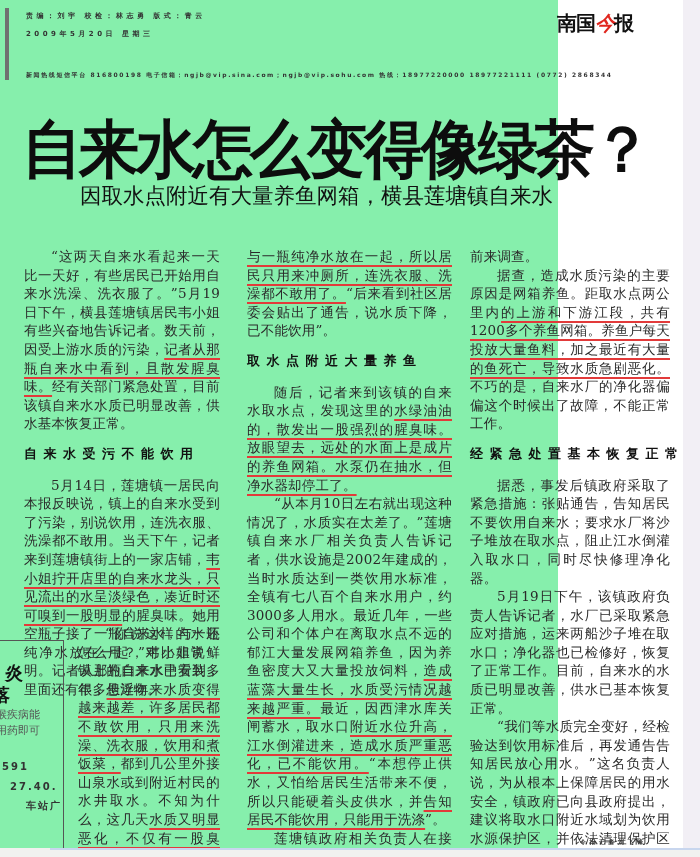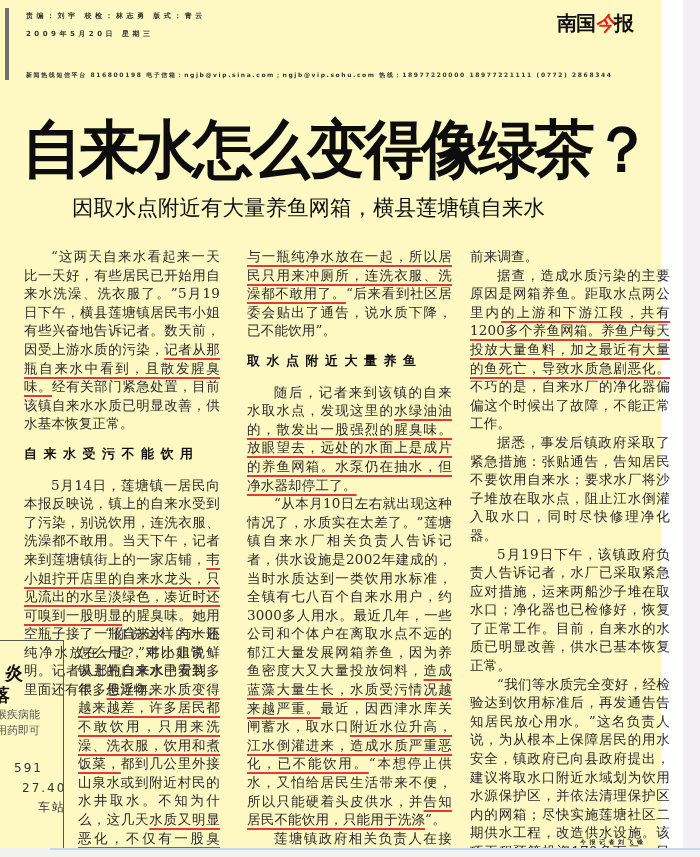--- a/index.html
+++ b/index.html
@@ -1,57 +1,57 @@
 <!DOCTYPE html>
 <html><head>
 <meta charset="utf-8">
 <style>
   * { box-sizing: border-box; margin: 0; padding: 0; }
   html, body { width: 700px; height: 857px; overflow: hidden; background: #ffffff; }
   body { position: relative; font-family: "DejaVu Serif", "Liberation Serif", serif; color: #222; }
 
-  .page { position: absolute; left: 0; top: 0; width: 661px; height: 857px; background: #fef9c3; }
+  .page { position: absolute; left: 0; top: 0; width: 558px; height: 857px; background: #86efac; }
   .right-strip { position: absolute; left: 683px; top: 0; width: 17px; height: 857px; background: #f2eff5; }
   .bottom-strip { position: absolute; left: 0; top: 848px; width: 700px; height: 9px; background: #f1f1ef; }
   .bottom-blue { position: absolute; left: 50px; top: 848px; width: 650px; height: 2px; background: #c8d6ee; }
 
   
   .mast-bar { position: absolute; left: 5px; top: 8px; width: 4px; height: 72px; background: #707070; }
   .mast-line { position: absolute; font-family: "DejaVu Sans", sans-serif; font-size: 7px; letter-spacing: 3.5px; color: #333; font-weight: bold; white-space: nowrap; }
   .mast-line.l1 { left: 26px; top: 11px; }
   .mast-line.l2 { left: 26px; top: 29px; }
   .mast-line.l3 { left: 26px; top: 71px; font-size: 6px; letter-spacing: 1.6px; }
   .logo { position: absolute; left: 557px; top: 10px; font-family: "DejaVu Serif", serif; font-weight: bold; font-size: 20px; letter-spacing: -1px; color: #111; white-space: nowrap; }
   .logo .red { color: #e0261e; font-style: italic; }
 
   
   .headline { position: absolute; left: 22px; top: 108px; font-family: "DejaVu Sans", sans-serif; font-weight: 900; font-size: 60px; letter-spacing: -3px; color: #0d0d0d; white-space: nowrap; transform: scaleY(1.05); transform-origin: left top; }
   .subhead { position: absolute; left: 22px; font-family: "DejaVu Sans", sans-serif; font-size: 21.5px; color: #111; white-space: nowrap; }
-  .subhead.s1 { top: 181px; left: 72px; margin-top: 12px; }
+  .subhead.s1 { top: 181px; left: 80px; }
   .subhead.s2 { top: 208px; }
 
   
   .col { position: absolute; font-size: 13.5px; line-height: 18.6px; color: #2a2a2a; letter-spacing: 0.2px; }
   .col p { text-align: justify; text-indent: 2em; }
   .col p.noindent { text-indent: 0; }
   .col1 { left: 24px; top: 247px; width: 196px; }
   .col2 { left: 247px; top: 247px; width: 205px; }
   .col3 { left: 470px; top: 247px; width: 200px; }
   .col1b { left: 78px; top: 624px; width: 142px; }
   .sec-head { font-family: "DejaVu Sans", sans-serif; font-weight: bold; font-size: 13px; letter-spacing: 6.5px; color: #111; margin: 12px 0 12px 0; text-indent: 0 !important; white-space: nowrap; }
 
   .ul { text-decoration: underline; text-decoration-color: #e23a3a; text-decoration-thickness: 2px; text-underline-offset: 4px; }
 
   
   .ad-box { position: absolute; left: 0; top: 640px; width: 64px; height: 208px; border-top: 1px solid #555; border-right: 1px solid #555; overflow: hidden; }
   .ad-t1 { position: absolute; left: 5px; top: 20px; font-weight: bold; font-size: 18px; color: #111; }
   .ad-t2 { position: absolute; left: -8px; top: 42px; font-weight: bold; font-size: 18px; color: #111; }
   .ad-l { position: absolute; left: -4px; font-size: 11px; color: #555; white-space: nowrap; }
   .ad-l.a { top: 66px; } .ad-l.b { top: 82px; }
-  .ad-s { position: absolute; left: 14px; font-family: "DejaVu Sans", sans-serif; font-weight: normal; font-size: 12px; letter-spacing: 2px; color: #333; white-space: nowrap; }
+  .ad-s { position: absolute; left: 2px; font-family: "DejaVu Sans", sans-serif; font-weight: bold; font-size: 10px; letter-spacing: 2px; color: #333; white-space: nowrap; }
   .ad-s.a { top: 120px; } .ad-s.b { top: 140px; margin-left: 8px; } .ad-s.c { top: 158px; margin-left: 24px; }
 
   .byline { position: absolute; left: 580px; top: 838px; font-family: "DejaVu Sans", sans-serif; font-size: 6px; letter-spacing: 3.5px; color: #333; font-weight: bold; white-space: nowrap; }
 </style>
 </head>
 <body>
 
 <div class="page">
 
   <div class="mast-bar"></div>
@@ -77,20 +77,21 @@
     <p class="noindent"><span class="ul">与一瓶纯净水放在一起，所以居民只用来冲厕所，连洗衣服、洗澡都不敢用了。</span><span>“后来看到社区居委会贴出了通告，说水质下降，已不能饮用”。</span></p>
     <p class="sec-head">取水点附近大量养鱼</p>
     <p><span>随后，记者来到该镇的自来水取水点，发现这里的</span><span class="ul">水绿油油的，散发出一股强烈的腥臭味。放眼望去，远处的水面上是成片的养鱼网箱。水泵仍在抽水，但净水器却停工了。</span></p>
     <p><span>“从本月10日左右就出现这种情况了，水质实在太差了。”莲塘镇自来水厂相关负责人告诉记者，供水设施是2002年建成的，当时水质达到一类饮用水标准，全镇有七八百个自来水用户，约3000多人用水。最近几年，一些公司和个体户在离取水点不远的郁江大量发展网箱养鱼，因为养鱼密度大又大量投放饲料，</span><span class="ul">造成蓝藻大量生长，水质受污情况越来越严重。</span><span>最近，因西津水库关闸蓄水，取水口</span><span class="ul">附近水位升高，江水倒灌进来，造成水质严重恶化，已不能饮用。</span><span>“本想停止供水，又怕给居民生活带来不便，所以只能硬着头皮供水，并</span><span class="ul">告知居民不能饮用，只能用于洗涤</span><span>”。</span></p>
     <p>莲塘镇政府相关负责人在接受记者采访时说，接到居民反映自来水受污的情况后，镇里随即进行调查，县卫生、水利等部门亦派员</p>
   </div>
 
   <div class="col col3">
     <p class="noindent">前来调查。</p>
     <p><span>据查，造成水质污染的主要原因是网箱养鱼。距取水点两公里内</span><span class="ul">的上游和下游江段，共有1200多个养鱼网箱。养鱼户每天投放大量鱼料，加之最近有大量的鱼死亡，导致水质急剧恶化。</span><span>不巧的是，自来水厂的净化器偏偏这个时候出了故障，不能正常工作。</span></p>
+    <p class="sec-head">经紧急处置基本恢复正常</p>
     <p>据悉，事发后镇政府采取了紧急措施：张贴通告，告知居民不要饮用自来水；要求水厂将沙子堆放在取水点，阻止江水倒灌入取水口，同时尽快修理净化器。</p>
     <p>5月19日下午，该镇政府负责人告诉记者，水厂已采取紧急应对措施，运来两船沙子堆在取水口；净化器也已检修好，恢复了正常工作。目前，自来水的水质已明显改善，供水已基本恢复正常。</p>
     <p>“我们等水质完全变好，经检验达到饮用标准后，再发通告告知居民放心用水。”这名负责人说，为从根本上保障居民的用水安全，镇政府已向县政府提出，建议将取水口附近水域划为饮用水源保护区，并依法清理保护区内的网箱；尽快实施莲塘社区二期供水工程，改造供水设施。该项工程预算投资170多万元，目前已准备就绪。如果近期能开工的话，则今年内可完工。</p>
   </div>
 
   <div class="ad-box">
     <div class="ad-t1">炎</div>
     <div class="ad-t2">落</div>
     <div class="ad-l a">喉疾病能</div>
     <div class="ad-l b">用药即可</div>

